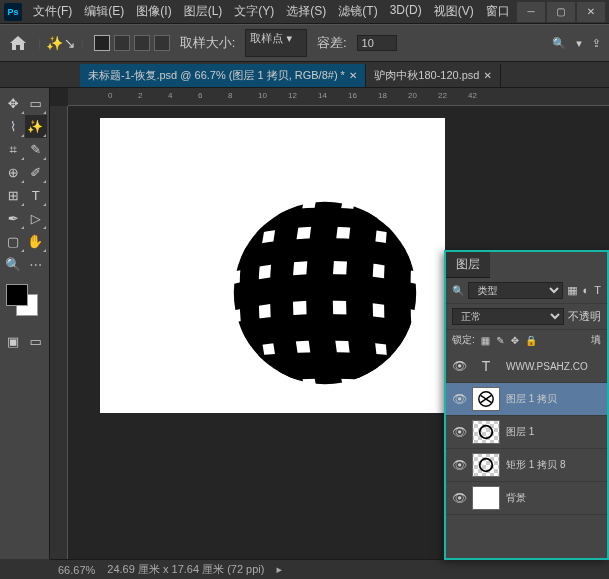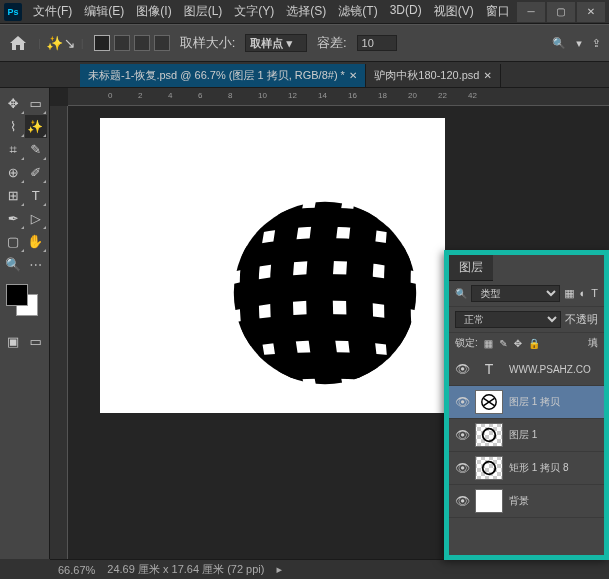--- a/index.html
+++ b/index.html
@@ -10,21 +10,21 @@
 .menu span { padding: 2px 5px; cursor: pointer; font-size: 12px; }
 .win-controls { display: flex; gap: 2px; }
 .win-controls span { width: 28px; height: 20px; display: flex; align-items: center; justify-content: center; background: #454545; font-size: 10px; }
 .options-bar { height: 38px; background: #454545; border-top: 1px solid #555; border-bottom: 1px solid #1a1a1a; display: flex; align-items: center; padding: 0 8px; gap: 10px; }
 .tool-icon { width: 20px; height: 20px; display: flex; align-items: center; justify-content: center; }
 .wand-icon { font-size: 14px; }
 .sample-boxes { display: flex; gap: 4px; }
 .sample-box { width: 16px; height: 16px; border: 1px solid #666; background: #333; }
 .sample-box.active { background: #222; border-color: #aaa; }
 .opt-label { font-size: 13px; }
-.opt-select { background: #323232; border: 1px solid #222; color: #ccc; padding: 1px 14px 0 4px; font-size: 11px; position: relative; font-weight: bold; }
+.opt-select { background: #323232; border: 1px solid #222; color: #ccc; padding: 1px 14px 10px 4px; font-size: 11px; position: relative; }
 .opt-input { background: #323232; border: 1px solid #222; color: #ccc; padding: 1px 4px; width: 40px; font-size: 11px; }
 .tabs-bar { height: 26px; background: #323232; display: flex; align-items: flex-end; padding-left: 80px; border-bottom: 1px solid #1a1a1a; }
 .tab { padding: 4px 8px; font-size: 11px; background: #323232; border-right: 1px solid #1a1a1a; display: flex; align-items: center; gap: 4px; cursor: pointer; }
 .tab.active { background: #0c4a6e; }
 .tab-close { font-size: 10px; }
 .main-area { display: flex; height: 471px; }
 .toolbox { width: 50px; background: #454545; border-right: 1px solid #1a1a1a; display: flex; flex-direction: column; padding: 4px 2px; }
 .tool-row { display: flex; }
 .tool { width: 23px; height: 23px; display: flex; align-items: center; justify-content: center; font-size: 13px; cursor: pointer; position: relative; }
 .tool.active { background: #2a2a2a; }
@@ -33,21 +33,21 @@
 .swatch-fg { position: absolute; width: 22px; height: 22px; background: #000; border: 1px solid #999; top: 0; left: 0; z-index: 2; }
 .swatch-bg { position: absolute; width: 22px; height: 22px; background: #fff; border: 1px solid #999; bottom: 0; right: 0; }
 .canvas-wrap { flex: 1; background: #252525; position: relative; overflow: hidden; }
 .ruler-h { position: absolute; top: 0; left: 18px; right: 0; height: 18px; background: #323232; border-bottom: 1px solid #555; font-size: 8px; color: #999; }
 .ruler-h span { position: absolute; top: 3px; }
 .ruler-v { position: absolute; top: 18px; left: 0; bottom: 0; width: 18px; background: #323232; border-right: 1px solid #555; }
 .canvas { position: absolute; top: 30px; left: 50px; width: 345px; height: 295px; background: #fff; }
 .canvas-text { position: absolute; top: 22px; left: 10px; font-size: 22px; font-weight: bold; color: #fff; -webkit-text-stroke: 2px #8b1a1a; letter-spacing: 0.5px; font-style: italic; }
 .sphere { position: absolute; top: 80px; left: 130px; width: 190px; height: 190px; }
 .status-bar { height: 20px; background: #323232; border-top: 1px solid #1a1a1a; display: flex; align-items: center; padding: 0 8px; gap: 12px; font-size: 11px; color: #aaa; position: absolute; bottom: 0; left: 50px; right: 0; }
-.layers-panel { position: absolute; right: 0; top: 250px; width: 165px; height: 310px; background: #454545; border: 5px solid #14b8a6; box-shadow: -2px 2px 8px rgba(0,0,0,0.5); z-index: 10; }
+.layers-panel { position: absolute; right: 0; top: 250px; width: 165px; height: 310px; background: #454545; border: 2px solid #14b8a6; box-shadow: -2px 2px 8px rgba(0,0,0,0.5); z-index: 10; }
 .panel-tab { background: #323232; padding: 4px 10px; font-size: 12px; border-bottom: 1px solid #1a1a1a; display: inline-block; }
 .panel-row { display: flex; align-items: center; padding: 4px 6px; gap: 4px; border-bottom: 1px solid #3a3a3a; }
 .panel-select { background: #323232; border: 1px solid #222; color: #ccc; padding: 1px 4px; font-size: 10px; flex: 1; }
 .panel-icons { display: flex; gap: 5px; font-size: 11px; }
 .lock-row { padding: 3px 6px; font-size: 10px; display: flex; align-items: center; gap: 6px; }
 .layer-list { }
 .layer { display: flex; align-items: center; padding: 4px 6px; gap: 6px; border-bottom: 1px solid #3a3a3a; }
 .layer.sel { background: #5a7aa0; }
 .eye { width: 14px; font-size: 12px; }
 .layer-thumb { width: 28px; height: 24px; background: #fff; border: 1px solid #666; display: flex; align-items: center; justify-content: center; font-size: 8px; color: #000; }

